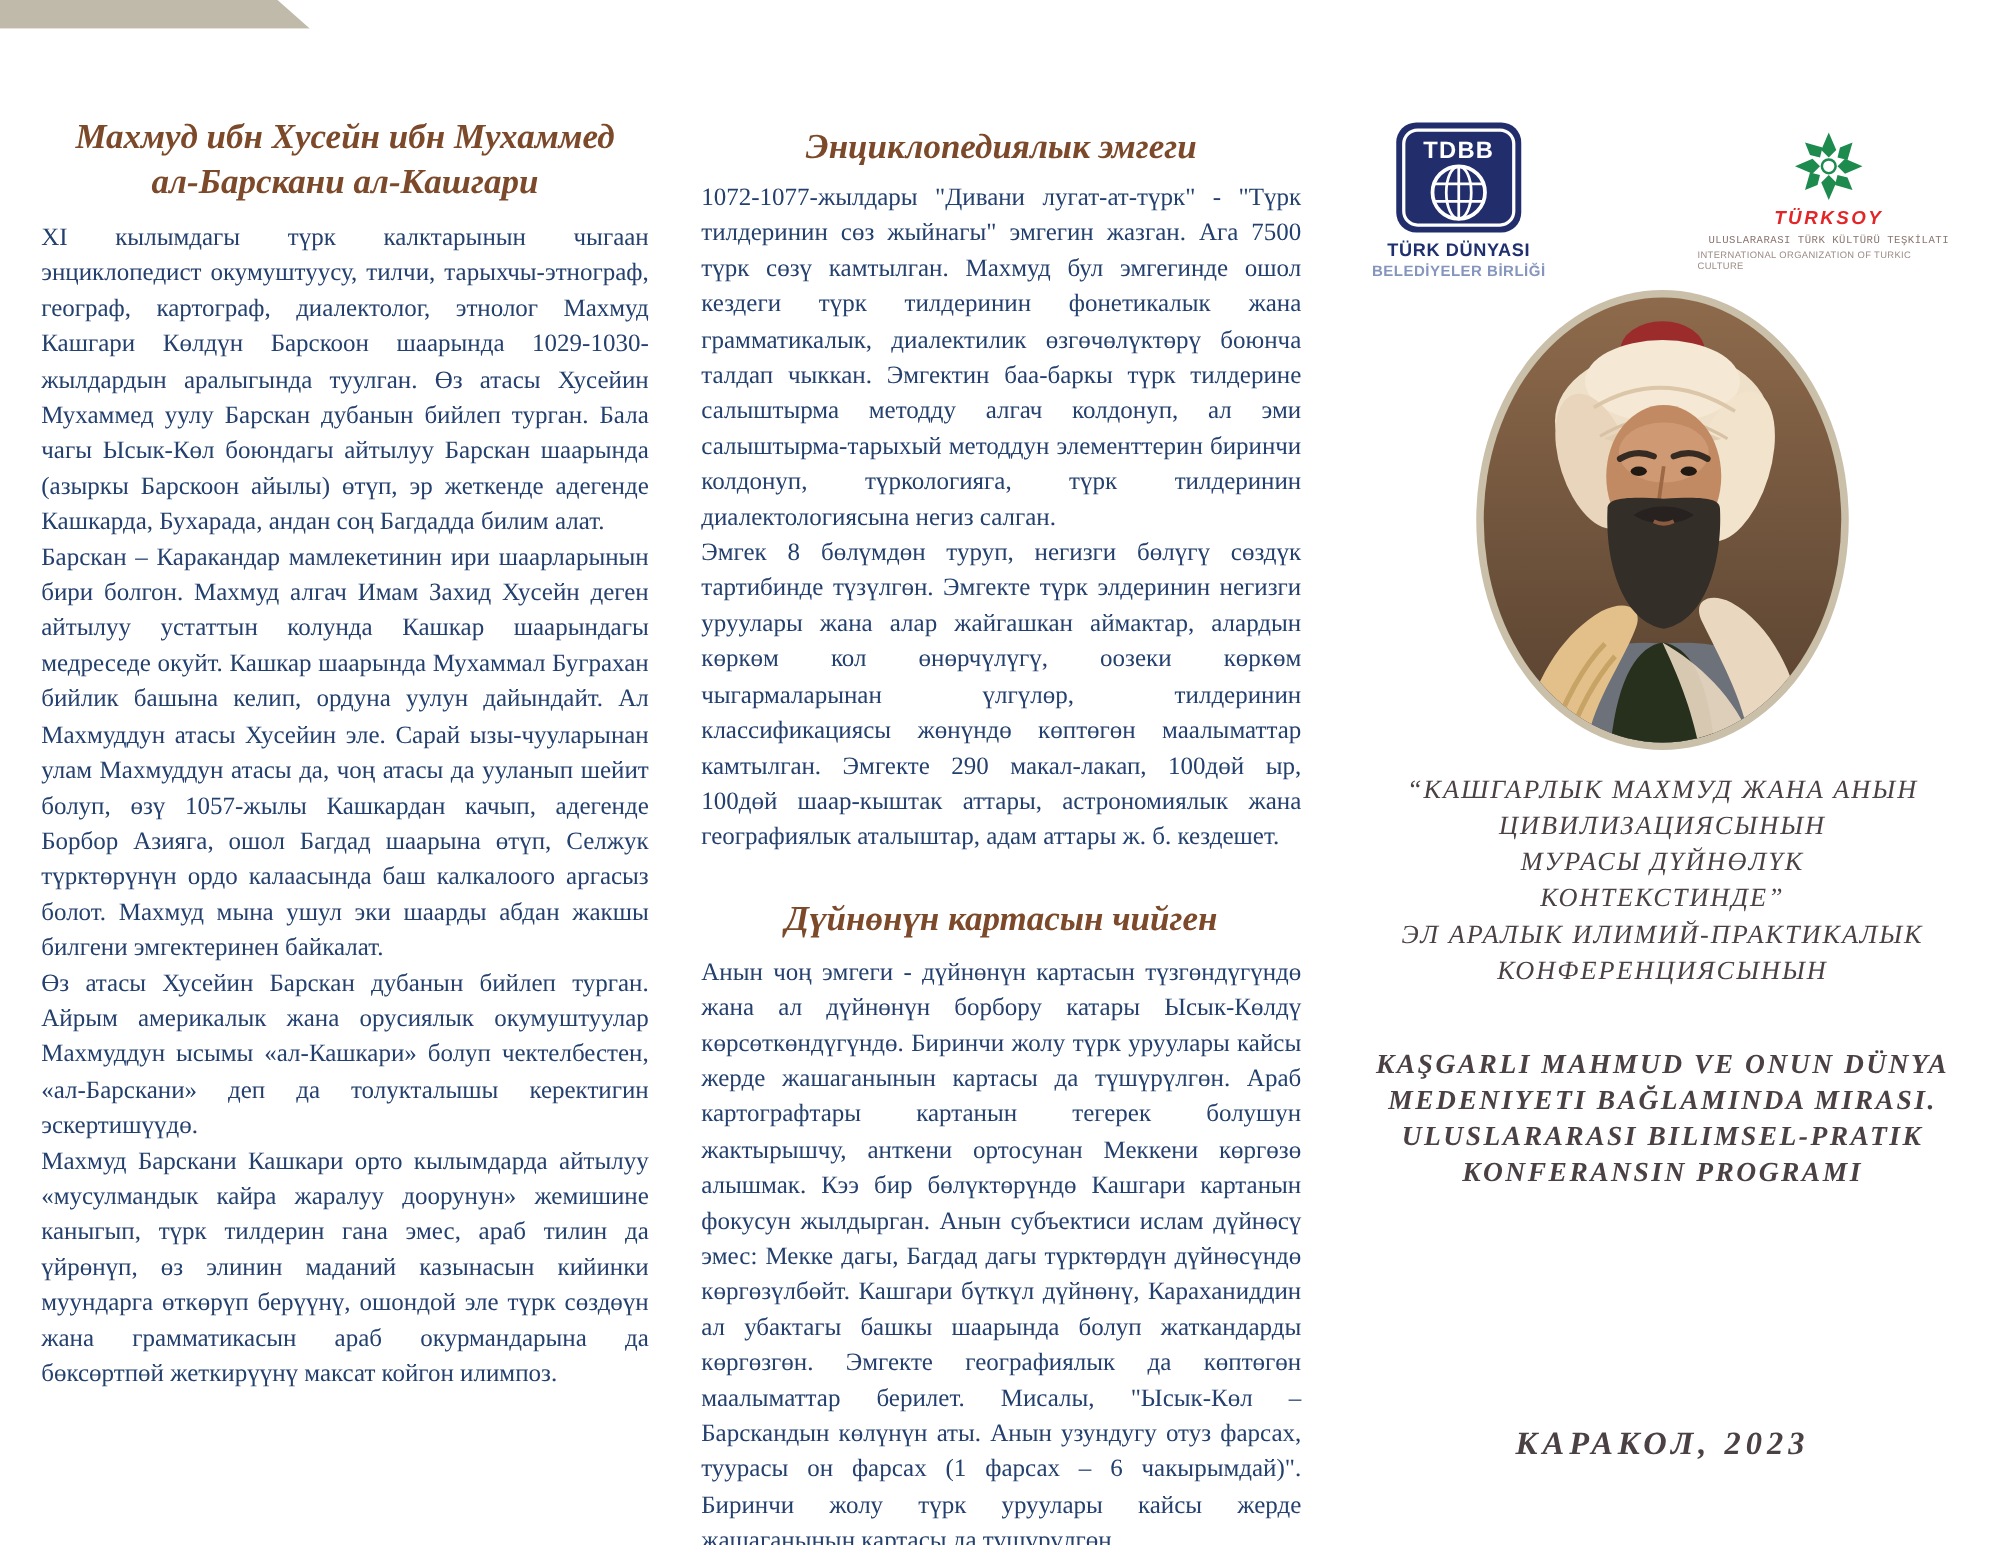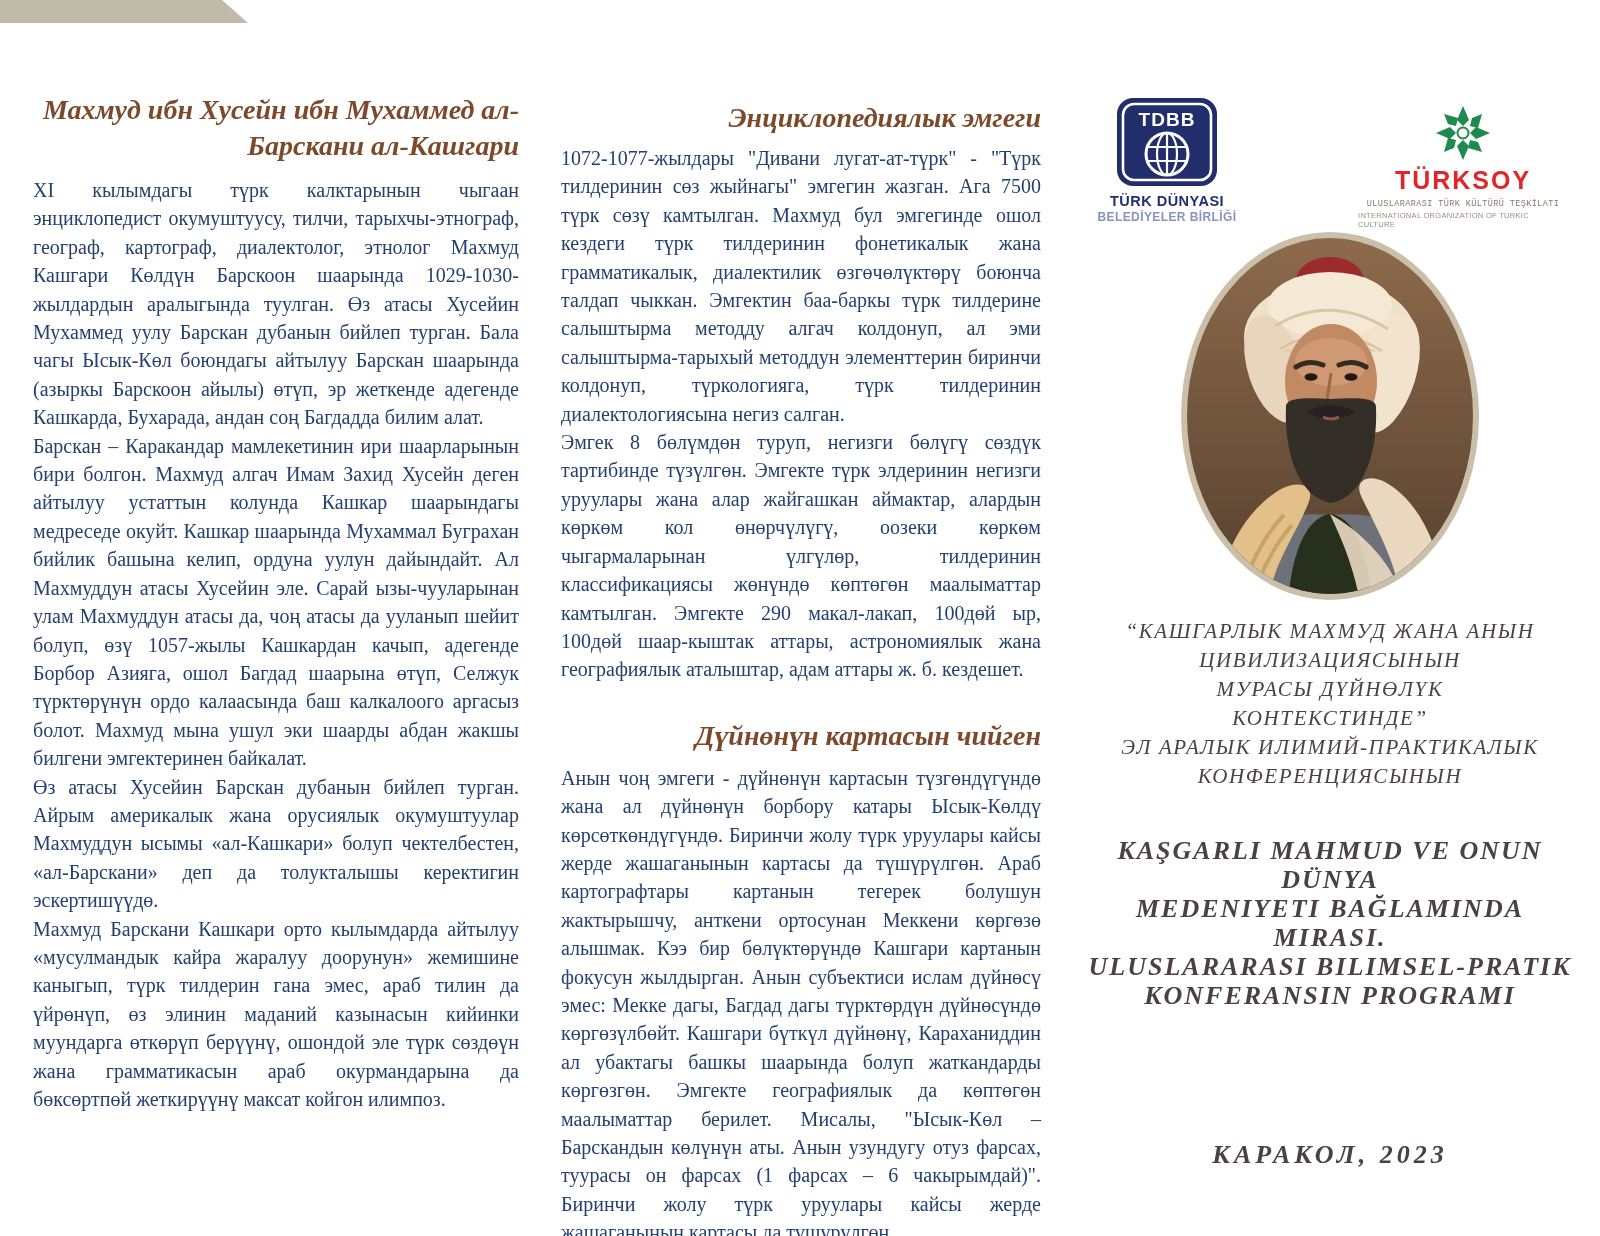--- a/index.html
+++ b/index.html
@@ -12,21 +12,21 @@
     position:absolute;top:0;left:0;width:248px;height:23px;
     background:#c0baab;
     clip-path:polygon(0 0,222px 0,248px 100%,0 100%);
   }
   
   .col{position:absolute;top:0;}
   .col-1{left:33px;width:486px;}
   .col-2{left:561px;width:480px;}
   .col-heading{
     color:#7c4a2b;font-weight:bold;font-style:italic;
-    font-size:28px;line-height:36px;text-align:right;margin:0;
+    font-size:28px;line-height:36px;text-align:center;margin:16px;
   }
   .col-1 .col-heading{margin-top:92px;margin-bottom:12px;}
   .col-2 .col-heading{margin-top:100px;margin-bottom:8px;}
   .col-2 .col-heading.second{margin-top:34px;margin-bottom:10px;}
   .body-text p{
     margin:0;color:#24406e;font-size:20px;line-height:28.4px;
     text-align:justify;
   }
   
   .panel{position:absolute;top:0;left:1080px;width:500px;height:1106px;}
@@ -36,37 +36,37 @@
     padding:0 12px;box-sizing:border-box;
   }
   .logo{display:flex;flex-direction:column;align-items:center;}
   .logo-tdbb{width:150px;}
   .tdbb-line1{color:#20306f;font-family:"Liberation Sans",sans-serif;
     font-weight:bold;font-size:14.5px;letter-spacing:.5px;margin-top:5px;}
   .tdbb-line2{color:#8595bd;font-family:"Liberation Sans",sans-serif;
     font-weight:bold;font-size:12px;letter-spacing:.4px;margin-top:1px;}
   .logo-turksoy{width:210px;padding-top:8px;}
   .turksoy-name{color:#e42528;font-family:"Liberation Sans",sans-serif;
-    font-weight:bold;font-size:25px;letter-spacing:2px;margin-top:4px;}
+    font-weight:bold;font-style:italic;font-size:15px;letter-spacing:2px;margin-top:4px;}
   .turksoy-cap1{color:#8a7570;font-family:Liberation Mono, monospace;
     font-size:8.5px;letter-spacing:.4px;margin-top:4px;}
   .turksoy-cap2{color:#9b8b85;font-family:"Liberation Sans",sans-serif;
     font-size:7.5px;letter-spacing:.3px;margin-top:2px;}
   .logo-imu{width:118px;padding-top:4px;}
   .portrait-wrap{position:absolute;top:231px;left:50%;transform:translateX(-50%);}
   .title-kg{
     position:absolute;top:617px;left:0;width:100%;text-align:center;
     color:#4b4144;font-weight:normal;font-style:italic;
     font-size:21px;line-height:29px;letter-spacing:1.6px;
   }
   .title-kg span,.title-tr span{display:block;}
   .title-tr{
     position:absolute;top:836px;left:0;width:100%;text-align:center;
     color:#4b4144;font-weight:bold;font-style:italic;
-    font-size:26px;line-height:29px;letter-spacing:2px;
+    font-size:22px;line-height:29px;letter-spacing:2px;
   }
   .panel-footer{
     position:absolute;top:1140px;left:0;width:100%;text-align:center;
     color:#4b4144;font-weight:bold;font-style:italic;
     font-size:26px;letter-spacing:4px;
   }
 </style>
 </head>
 <body>
 

